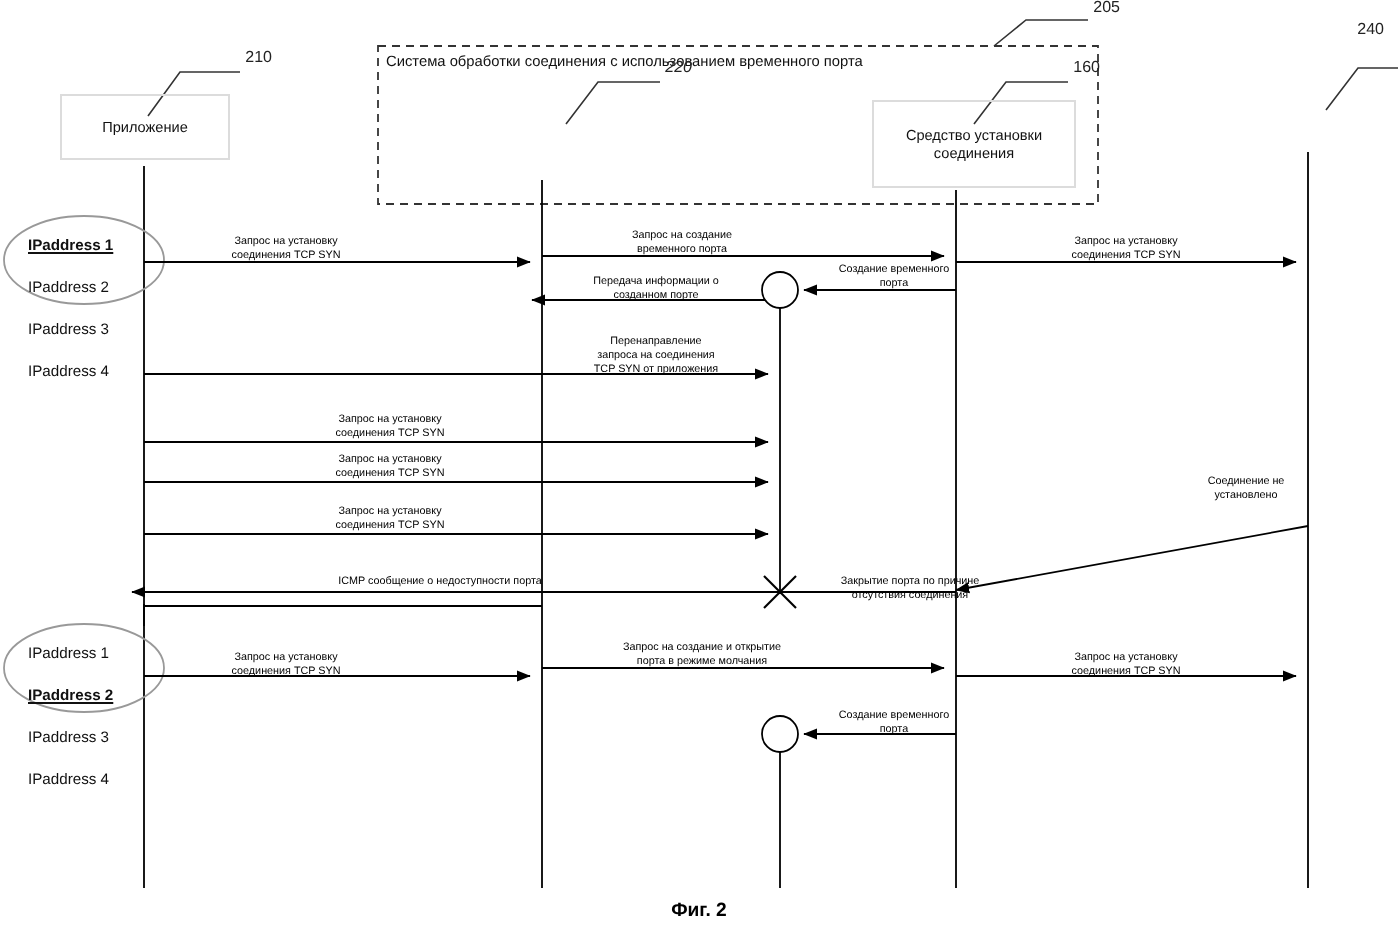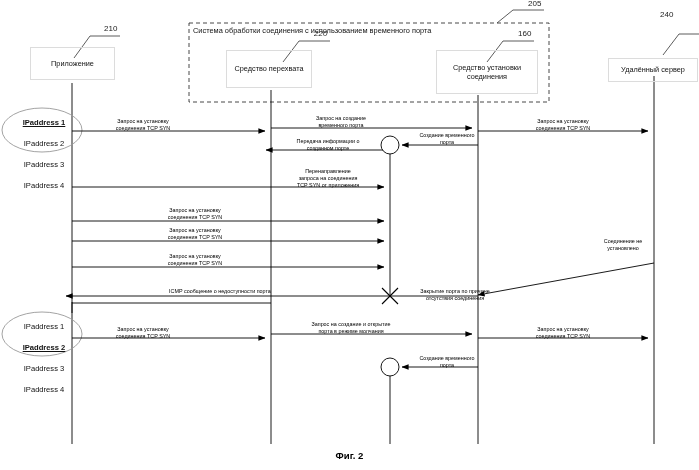--- a/index.html
+++ b/index.html
@@ -44,28 +44,28 @@
     justify-content: center;
     text-align: center;
     font-size: 7.3px;
     line-height: 9.5px;
     color: #111;
   }
   .refnum {
     position: absolute;
     font-size: 8px;
     color: #222;
-    text-align: left;
+    text-align: right;
   }
   .ipbox {
     position: absolute;
     font-size: 7.6px;
     line-height: 10.6px;
     color: #111;
-    text-align: center;
+    text-align: left;
     white-space: pre-line;
   }
   .ipbox .sel {
     font-weight: bold;
     text-decoration: underline;
   }
   .containerTitle {
     position: absolute;
     font-size: 7.4px;
     color: #111;
@@ -163,34 +163,27 @@
     <g fill="#fff" stroke="#000" stroke-width="0.9">
       <circle cx="390" cy="145" r="9"></circle>
       <circle cx="390" cy="367" r="9"></circle>
     </g>
   </svg>
 
   <div class="hdrbox" style="left:30px; top:47px; width:85px; height:33px;">
     <span>Приложение</span>
   </div>
 
-  <div class="hdrbox" style="left:226px; top:50px; width:86px; height:38px;">
-    <span>Средство
-перехвата</span>
-  </div>
 
   <div class="hdrbox" style="left:436px; top:50px; width:102px; height:44px;">
     <span>Средство
 установки
 соединения</span>
   </div>
 
-  <div class="hdrbox" style="left:608px; top:58px; width:90px; height:24px;">
-    <span>Удалённый сервер</span>
-  </div>
 
   <div class="containerTitle" style="left:193px; top:26px; width:350px;">Система обработки соединения с использованием временного порта</div>
 
   <div class="refnum" style="left:104px; top:24px; width:32px;">210</div>
   <div class="refnum" style="left:314px; top:29px; width:32px;font-style:italic;">220</div>
   <div class="refnum" style="left:518px; top:29px; width:32px;">160</div>
   <div class="refnum" style="left:660px; top:10px; width:32px;">240</div>
   <div class="refnum" style="left:528px; top:-1px; width:32px;">205</div>
 
   <div class="ipbox" style="left:14px; top:107px; width:60px;">

